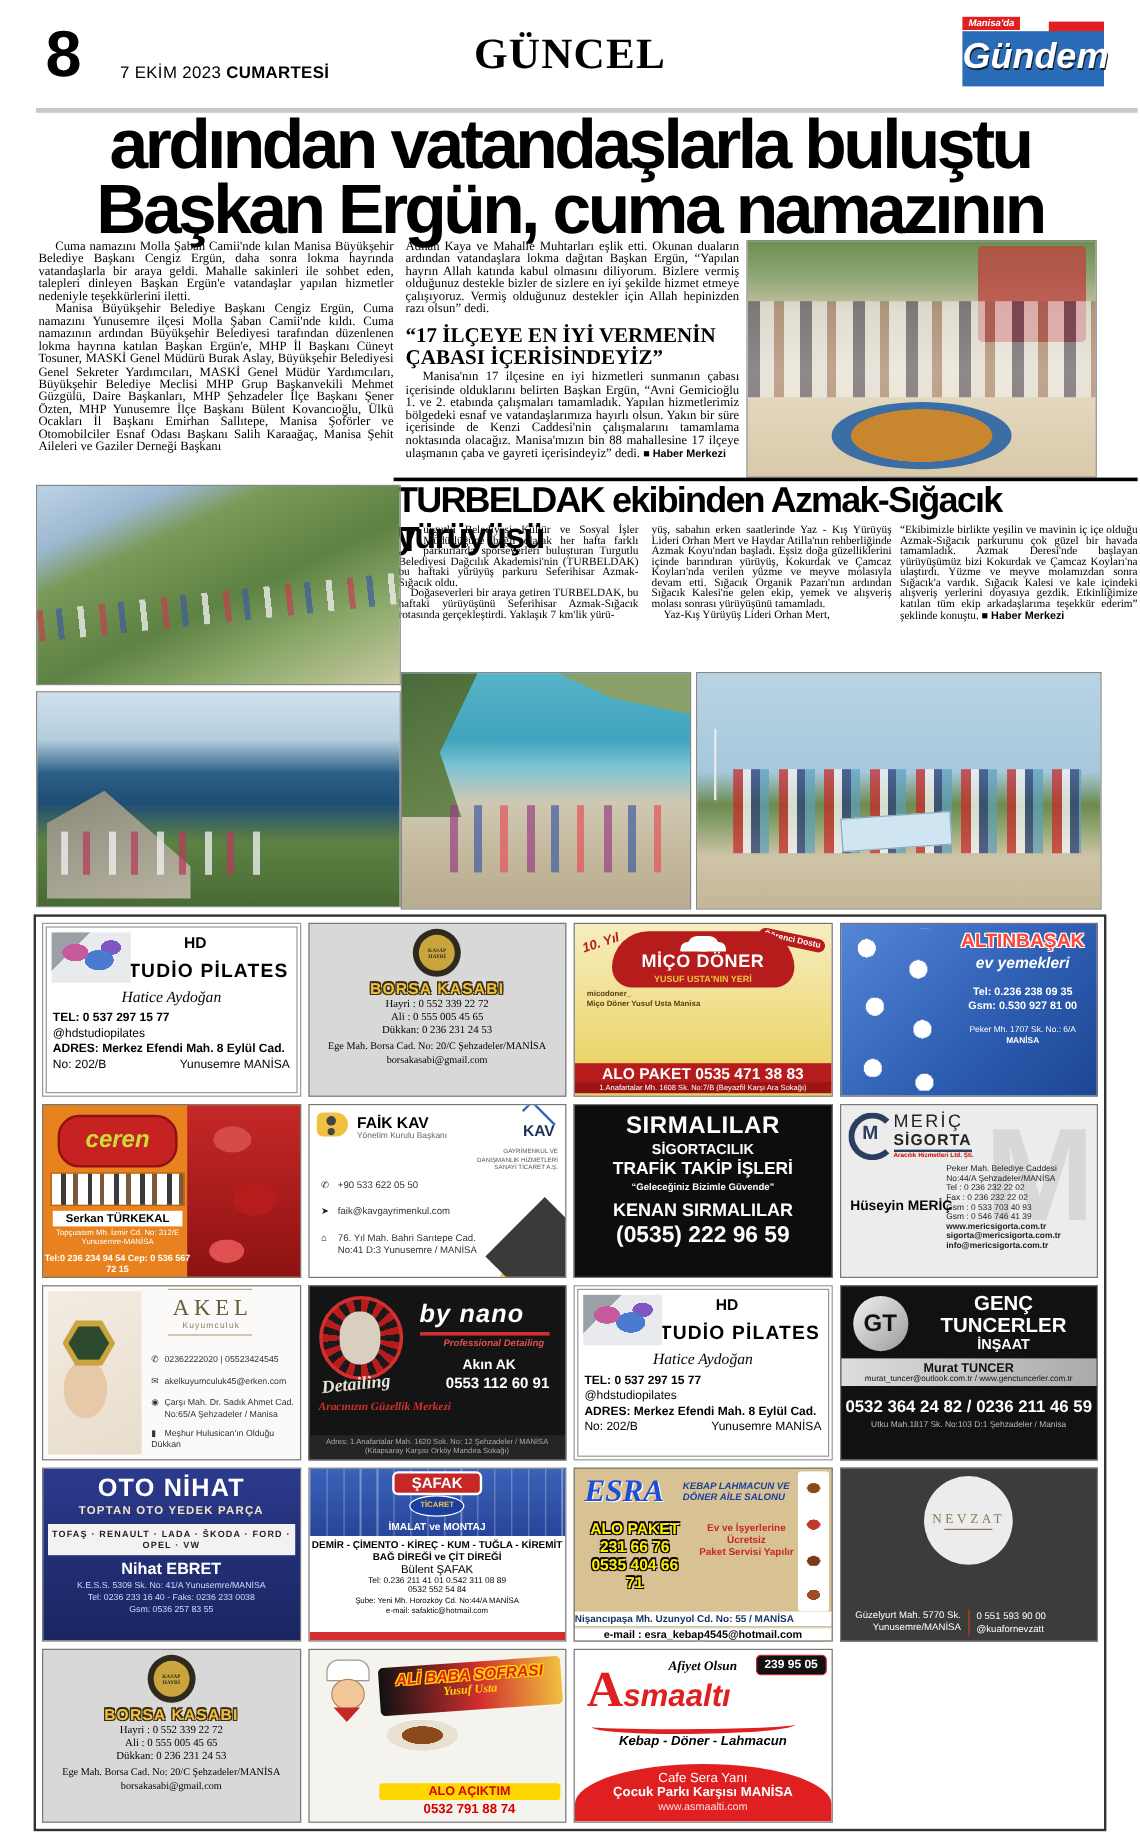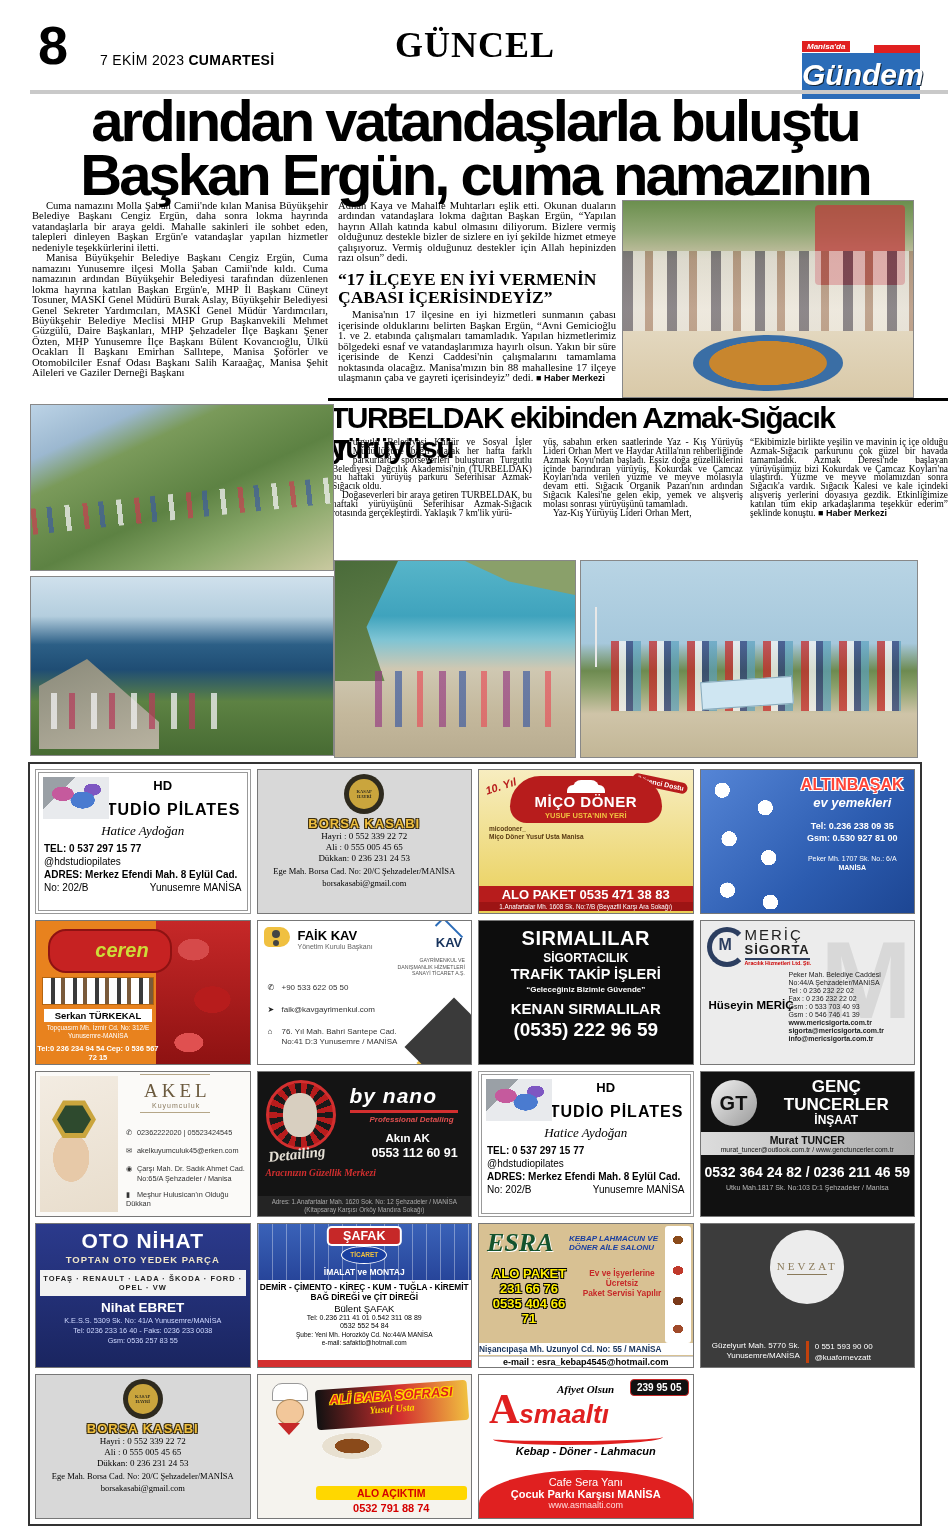--- a/index.html
+++ b/index.html
@@ -4,21 +4,21 @@
 <style>
   html,body{margin:0;padding:0;background:#fff;}
   .page{position:relative;width:950px;height:1534px;background:#fff;overflow:hidden;
         font-family:"Liberation Sans",sans-serif;color:#000;}
   
   .pagenum{position:absolute;left:38px;top:18px;font-size:54px;font-weight:bold;line-height:1;}
   .dateline{position:absolute;left:100px;top:52px;font-size:14px;letter-spacing:.3px;}
   .dateline b{font-weight:bold;}
   .section{position:absolute;left:0;right:0;top:24px;text-align:center;
            font-family:"Liberation Serif",serif;font-weight:bold;font-size:36px;letter-spacing:1px;}
-  .logo{position:absolute;right:30px;top:14px;width:118px;height:62px;margin-top:27px;}
+  .logo{position:absolute;right:30px;top:14px;width:118px;height:62px;}
   .logo .tab{position:absolute;left:0;top:0;background:#e02020;color:#fff;font-style:italic;
              font-weight:bold;font-size:8px;padding:1px 5px;}
   .logo .strip{position:absolute;right:0;top:4px;width:46px;height:10px;background:#e02020;}
   .logo .main{position:absolute;left:0;top:12px;right:0;bottom:4px;background:#2b6cb8;
               color:#fff;font-style:italic;font-weight:bold;font-size:30px;text-align:center;
               line-height:44px;text-shadow:1px 1px 0 #123;}
   .hrule{position:absolute;left:30px;width:918px;height:4px;background:#c9c9c9;top:90px;}
   
   .headline{position:absolute;left:0;right:0;top:94px;text-align:center;font-weight:800;
             font-size:58px;line-height:.93;letter-spacing:-3px;}
@@ -107,21 +107,21 @@
   .alt-addr{font-size:7px;margin-top:10px;line-height:9px;}
   
   .ad-ceren{background:#e8821e;}
   .ceren-right{position:absolute;right:0;top:0;bottom:0;width:44%;
                background:radial-gradient(26px 18px at 40% 20%,#d64a4a 0 60%,transparent 61%),
                           radial-gradient(30px 22px at 60% 55%,#b71c1c 0 60%,transparent 61%),
                           radial-gradient(24px 16px at 35% 85%,#e05050 0 60%,transparent 61%),
                           linear-gradient(180deg,#c62828,#8e1212);}
   .ceren-logo{position:absolute;left:12px;top:8px;width:96px;height:40px;background:#c62222;
               border-radius:18px;color:#cddc39;font-weight:800;font-style:italic;font-size:20px;
-              text-align:center;line-height:38px;border:2px solid #8e1212;padding-left:24px;}
+              text-align:center;line-height:38px;border:2px solid #8e1212;}
   .ceren-cows{position:absolute;left:6px;top:56px;width:110px;height:26px;
               background:repeating-linear-gradient(90deg,#fff 0 8px,#3a3a3a 8px 12px,#fff 12px 18px,#7a5a3a 18px 22px);
               border:1px solid #b5650f;}
   .ceren-name{position:absolute;left:8px;top:88px;width:108px;background:#fff;font-weight:bold;
               font-size:9.5px;text-align:center;padding:1px 0;}
   .ceren-addr{position:absolute;left:4px;top:103px;width:116px;color:#fff;font-size:6.5px;text-align:center;line-height:8px;}
   .ceren-tel{position:absolute;left:0;bottom:2px;width:58%;color:#fff;font-weight:bold;font-size:7.5px;text-align:center;}
   
   .ad-kav{padding:5px 6px;font-size:8.5px;}
   .kav-person{position:absolute;left:6px;top:6px;width:26px;height:20px;background:#f0c040;
@@ -243,21 +243,21 @@
   .safak-body{position:absolute;left:0;right:0;top:58px;text-align:center;}
   .safak-l1{font-weight:800;font-size:8.3px;}
   .safak-l2{font-weight:800;font-size:8.3px;}
   .safak-n{font-size:9.5px;margin-top:1px;}
   .safak-t{font-size:7px;line-height:8.5px;}
   .safak-sube{font-size:6.5px;line-height:8px;}
   .safak-red{position:absolute;left:0;right:0;bottom:0;height:7px;background:#d32f2f;}
   
   .ad-esra{background:#d8c193;}
   .esra-title{position:absolute;left:8px;top:4px;font-family:"Liberation Serif",serif;font-style:italic;
-              font-weight:bold;font-size:26px;color:#14532d;text-shadow:1px 1px 0 #fff;}
+              font-weight:bold;font-size:26px;color:#1d4ed8;text-shadow:1px 1px 0 #fff;}
   .esra-sub{position:absolute;left:90px;top:10px;width:96px;color:#1a3fa0;font-weight:800;font-style:italic;
             font-size:8px;line-height:9px;}
   .esra-alo{position:absolute;left:8px;top:42px;width:84px;text-align:center;color:#ffee00;font-weight:800;
             font-size:13px;line-height:15px;text-shadow:1px 1px 0 #000,-1px -1px 0 #000,1px -1px 0 #000,-1px 1px 0 #000;}
   .esra-note{position:absolute;left:100px;top:44px;width:86px;color:#c62828;font-weight:800;font-size:8.3px;
              line-height:10px;text-align:center;}
   .esra-food{position:absolute;right:2px;top:2px;bottom:24px;width:26px;background:#fff;
              border-radius:3px;
              background-image:radial-gradient(9px 7px at 50% 12%,#8a4a1a 0 60%,transparent 61%),
                               radial-gradient(9px 7px at 50% 38%,#c0392b 0 60%,transparent 61%),
@@ -268,21 +268,21 @@
              font-size:8.3px;padding:1px 0;}
   .esra-mail{position:absolute;left:0;right:0;bottom:0;background:#fff;font-weight:bold;font-size:9px;
              text-align:center;border-top:1px solid #ccc;}
   
   .ad-nevzat{background:#3c3c3c;color:#fff;}
   .nev-circle{position:absolute;left:50%;top:6px;transform:translateX(-50%);width:74px;height:74px;
               border-radius:50%;background:#ececec;color:#8a7a5a;text-align:center;}
   .nev-circle .t{font-family:"Liberation Serif",serif;font-size:11px;letter-spacing:3px;margin-top:30px;}
   .nev-circle .u{width:40px;height:1px;background:#8a7a5a;margin:2px auto;}
   .nev-bot{position:absolute;left:0;right:0;bottom:4px;display:flex;font-size:8px;}
-  .nev-left{flex:1;text-align:right;padding-right:6px;border-right:3px solid #c2410c;line-height:10px;}
+  .nev-left{flex:1;text-align:right;padding-right:6px;border-right:1px solid #c2410c;line-height:10px;}
   .nev-right{flex:1;padding-left:6px;line-height:11px;}
   
   .ad-ali{background:#f5f3ee;}
   .ali-chef{position:absolute;left:6px;top:8px;width:52px;height:70px;}
   .ali-hat{position:absolute;left:8px;top:0;width:34px;height:16px;background:#fff;border:1px solid #999;
            border-radius:10px 10px 0 0;}
   .ali-face{position:absolute;left:12px;top:16px;width:26px;height:24px;background:#f2c79a;border:1px solid #b08a5a;
             border-radius:50%;}
   .ali-scarf{position:absolute;left:14px;top:40px;width:0;height:0;border-left:11px solid transparent;
              border-right:11px solid transparent;border-top:12px solid #c62828;}

